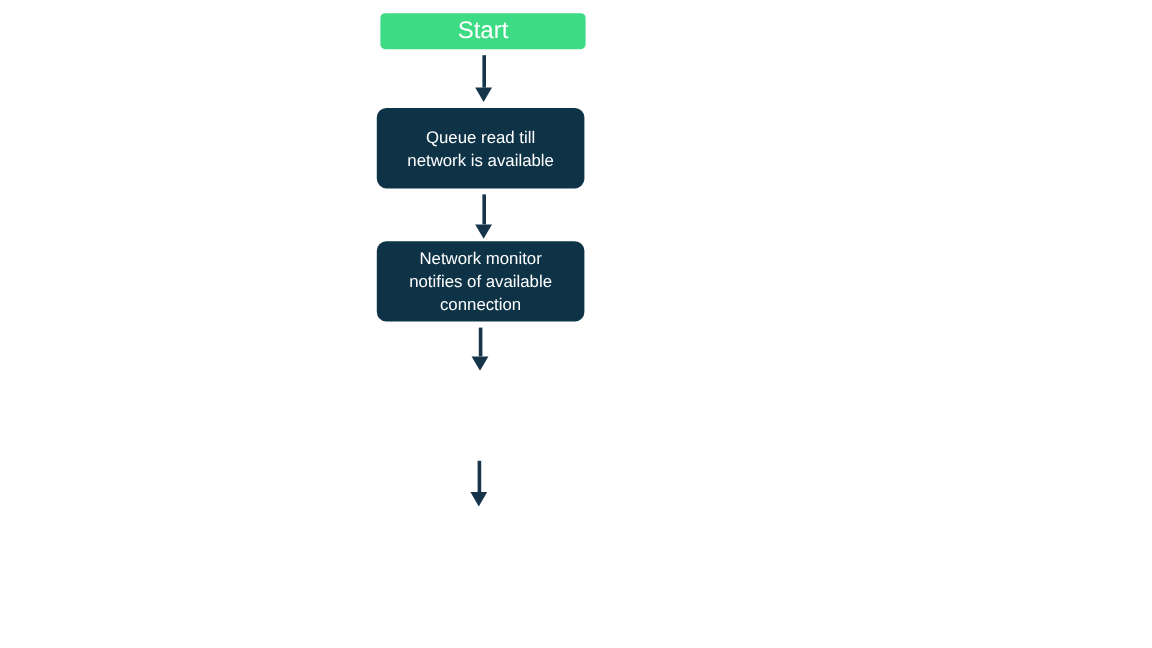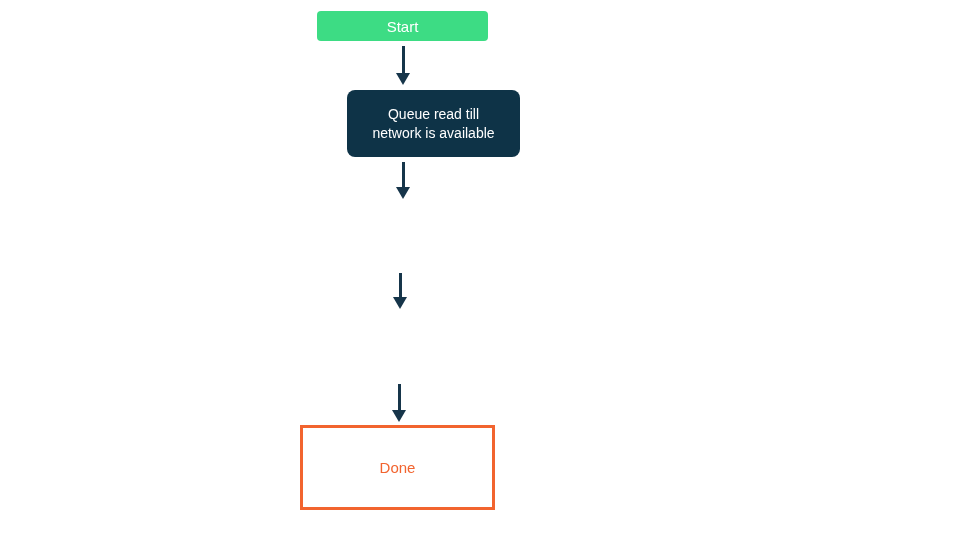--- a/index.html
+++ b/index.html
@@ -23,33 +23,33 @@
     text-align: center;
     box-sizing: border-box;
     white-space: pre-line;
   }
   .node.start {
     left: 317px; top: 11px;
     width: 171px; height: 30px;
     background: var(--start-bg, #3ddc84);
     color: var(--step-text, #ffffff);
     border-radius: 4px;
-    font-size: 15px;
+    font-size: 20px;
   }
   .node.step {
     left: 314px;
     width: 173px; height: 67px;
     background: var(--step-bg, #0e3347);
     color: var(--step-text, #ffffff);
     border-radius: 8px;
     font-size: 14px;
     line-height: 19px;
     padding: 0 10px;
   }
-  .node.step1 { top: 90px; margin-left: 33px; }
+  .node.step1 { top: 90px; }
   .node.step2 { top: 201px; }
   .node.step3 { top: 312px; }
   .node.done {
     left: 300px; top: 425px;
     width: 195px; height: 85px;
     background: var(--background, #ffffff);
     border: 3px solid var(--done-border, #f2642f);
     color: var(--done-text, #f2642f);
     font-size: 15px;
     border-radius: 0;
@@ -90,27 +90,29 @@
   </div>
 
   <div class="node step step1">Queue read till
 network is available</div>
 
   <div class="arrow a2">
     <div class="line"></div>
     <div class="head"></div>
   </div>
 
+  <div class="node step step2">Network monitor
+notifies of available
+connection</div>
 
   <div class="arrow a3">
     <div class="line"></div>
     <div class="head"></div>
   </div>
 
 
   <div class="arrow a4">
     <div class="line"></div>
     <div class="head"></div>
   </div>
 
-  <div class="node done">Done</div>
 
 </div>
 
 </body></html>

